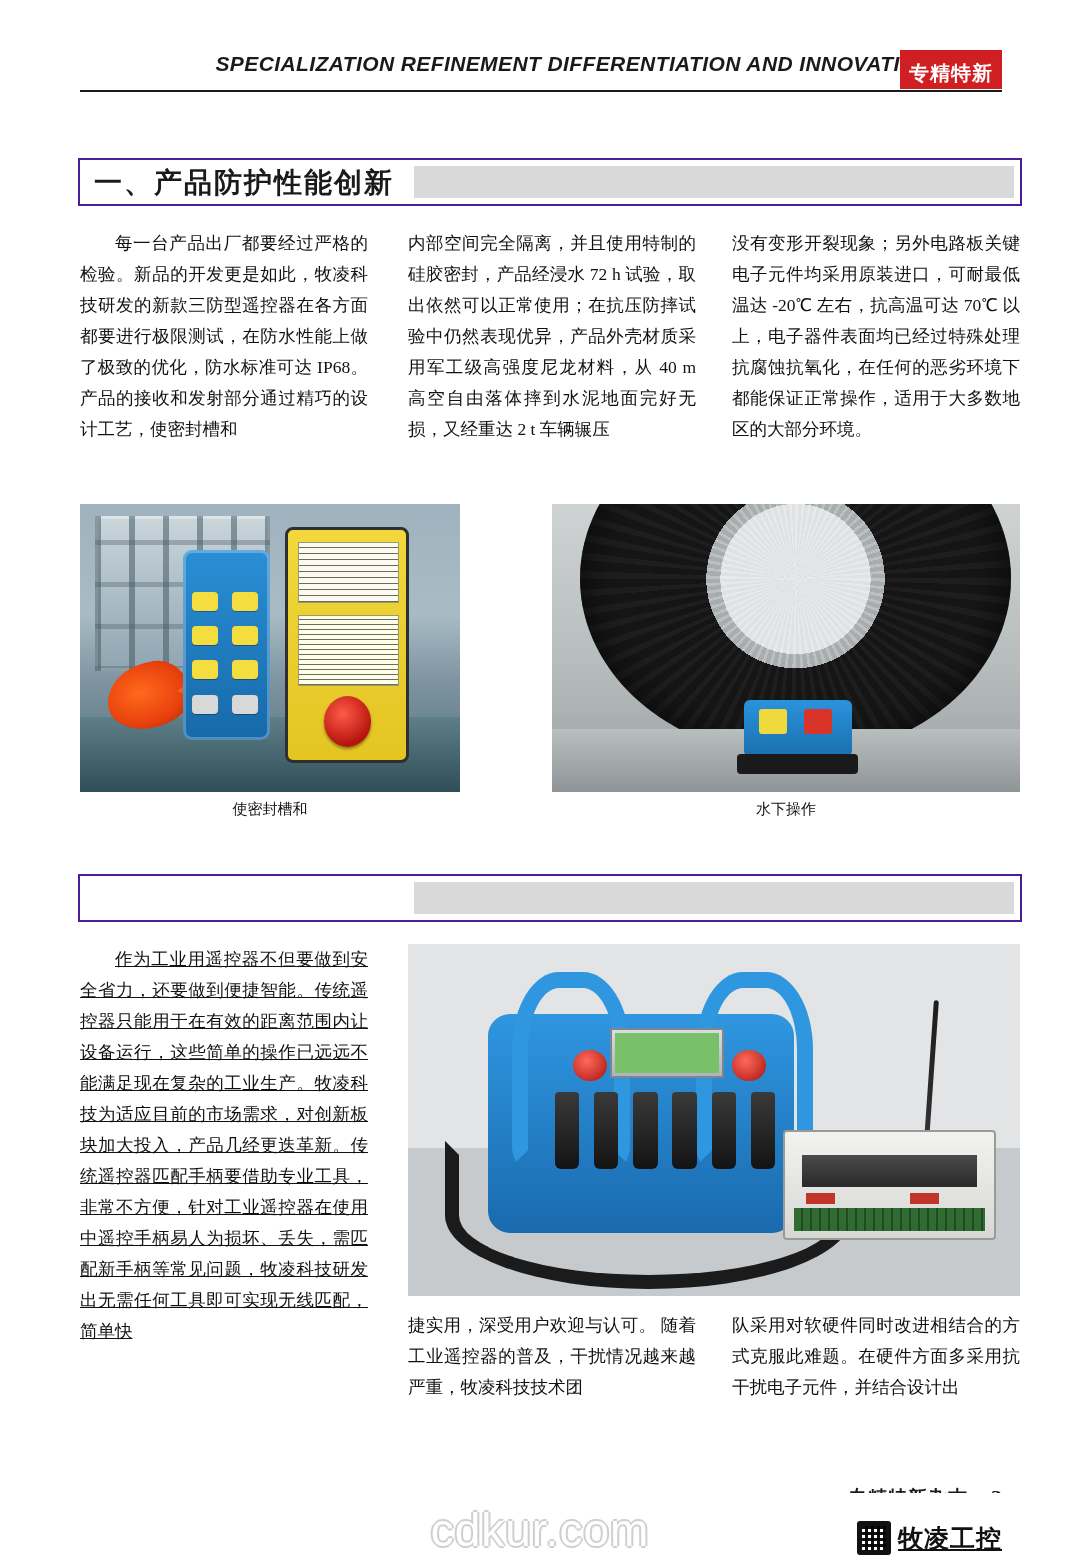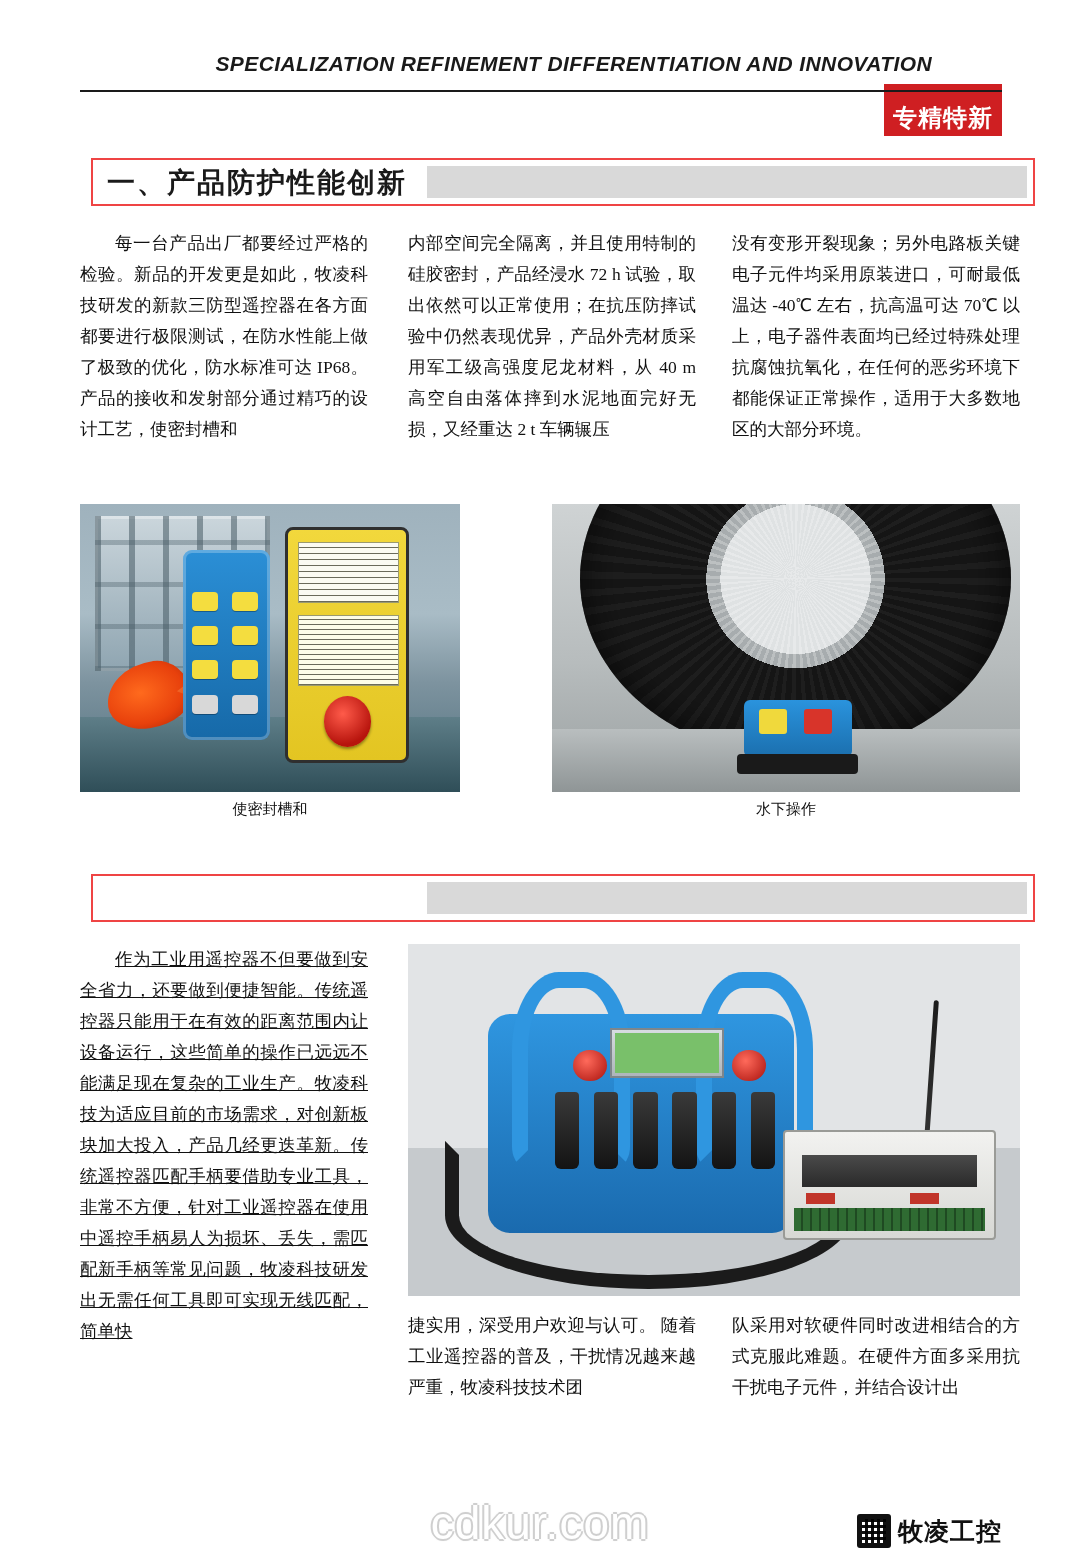--- a/index.html
+++ b/index.html
@@ -44,34 +44,33 @@
     white-space: nowrap;
   }
   .header-badge {
     position: absolute;
     right: 78px;
     top: -2px;
     background: #cf1f22;
     color: #ffffff;
     font-family: "Liberation Sans", sans-serif;
     font-weight: bold;
-    font-size: 24px;
-    padding: 22px 9px 6px 9px;
+    font-size: 20px;
+    padding: 13px 9px 6px 9px;
     letter-spacing: 1px;
     line-height: 1;
-    margin-top: 34px;
   }
 
   
   .section-heading {
     position: absolute;
-    left: 91px;
+    left: 78px;
     width: 944px;
     height: 48px;
-    border: 2px solid #ef4444;
+    border: 2px solid #4c1d95;
     box-sizing: border-box;
   }
   .section-heading .sh-text {
     position: absolute;
     left: 14px;
     top: 4px;
     font-family: "Liberation Sans", sans-serif;
     font-weight: bold;
     font-size: 28px;
     color: #1a1a1a;
@@ -153,21 +152,21 @@
   }
   .footer .fo-page {
     font-size: 22px;
     font-weight: bold;
   }
 
   
   .watermark-band {
     position: absolute;
     left: 0;
-    bottom: 11px;
+    bottom: 4px;
     width: 1080px;
     height: 70px;
     background: #ffffff;
   }
   .watermark-text {
     position: absolute;
     left: 0;
     bottom: 6px;
     width: 1080px;
     text-align: center;
@@ -203,20 +202,21 @@
       repeating-linear-gradient(90deg,#fff 0 3px,#111 3px 6px),
       repeating-linear-gradient(0deg,#fff 0 3px,#111 3px 6px);
     background-blend-mode: multiply;
   }
   .qr-label {
     font-family: "Liberation Serif", serif;
     font-weight: bold;
     font-size: 25px;
     color: #111;
     letter-spacing: 1px;
+    text-decoration: underline;
   }
 
   
   
   .uw-bg {
     position: absolute; inset: 0;
     background:
       linear-gradient(180deg,#9fb2bd 0%, #a9bcc6 38%, #7d939f 62%, #4f6f7d 100%);
   }
   .uw-window {
@@ -400,21 +400,21 @@
   <div class="sh-text">一、产品防护性能创新</div>
 </div>
 
 <div class="col" id="s1-col1">
   <p class="indent">每一台产品出厂都要经过严格的检验。新品的开发更是如此，牧凌科技研发的新款三防型遥控器在各方面都要进行极限测试，在防水性能上做了极致的优化，防水标准可达 IP68。产品的接收和发射部分通过精巧的设计工艺，使密封槽和</p>
 </div>
 <div class="col" id="s1-col2">
   <p>内部空间完全隔离，并且使用特制的硅胶密封，产品经浸水 72 h 试验，取出依然可以正常使用；在抗压防摔试验中仍然表现优异，产品外壳材质采用军工级高强度尼龙材料，从 40 m 高空自由落体摔到水泥地面完好无损，又经重达 2 t 车辆辗压</p>
 </div>
 <div class="col" id="s1-col3">
-  <p>没有变形开裂现象；另外电路板关键电子元件均采用原装进口，可耐最低温达 -40℃ 左右，抗高温可达 70℃ 以上，电子器件表面均已经过特殊处理抗腐蚀抗氧化，在任何的恶劣环境下都能保证正常操作，适用于大多数地区的大部分环境。</p>
+  <p>没有变形开裂现象；另外电路板关键电子元件均采用原装进口，可耐最低温达 -20℃ 左右，抗高温可达 70℃ 以上，电子器件表面均已经过特殊处理抗腐蚀抗氧化，在任何的恶劣环境下都能保证正常操作，适用于大多数地区的大部分环境。</p>
 </div>
 
 <div class="photo" id="photo-underwater">
   <div class="uw-bg"></div>
   <div class="uw-window"></div>
   <div class="uw-table"></div>
   <div class="uw-fish"></div>
   <div class="uw-remote-blue">
     <span class="btn b1"></span>
     <span class="btn b2"></span>

